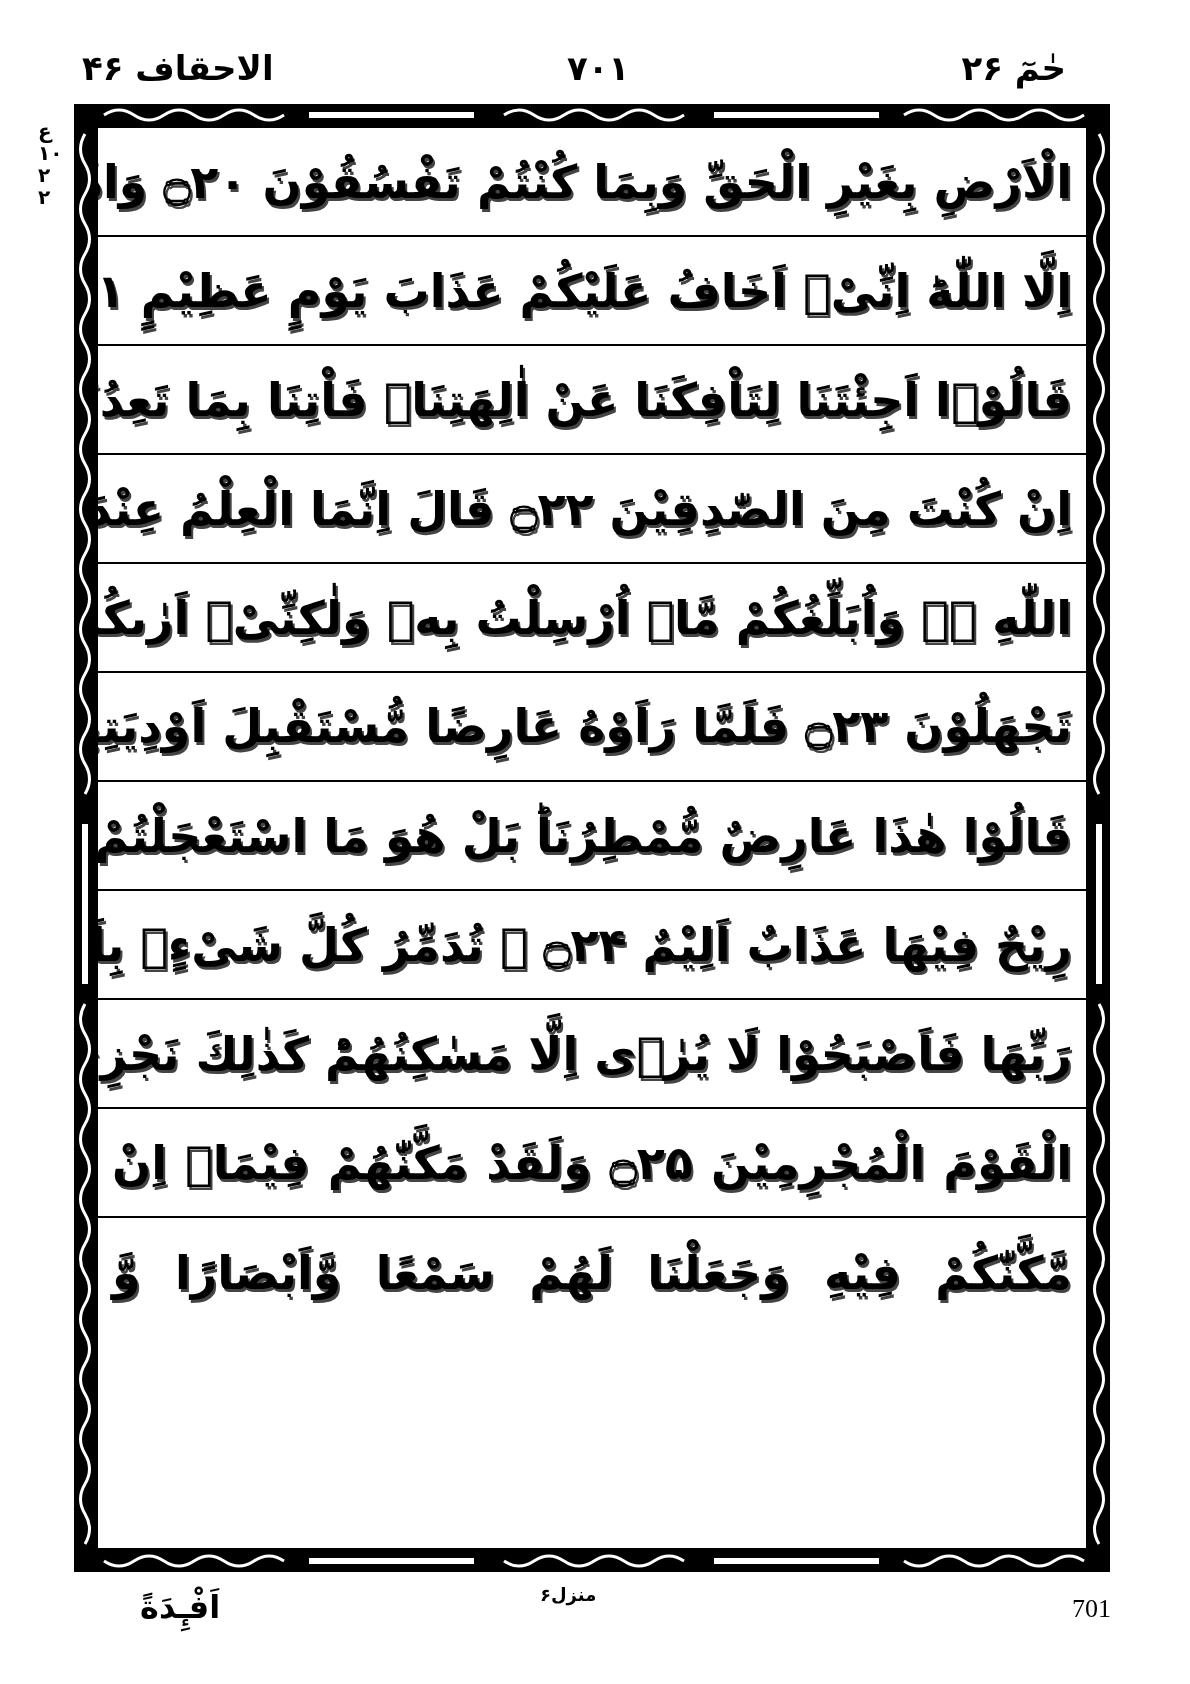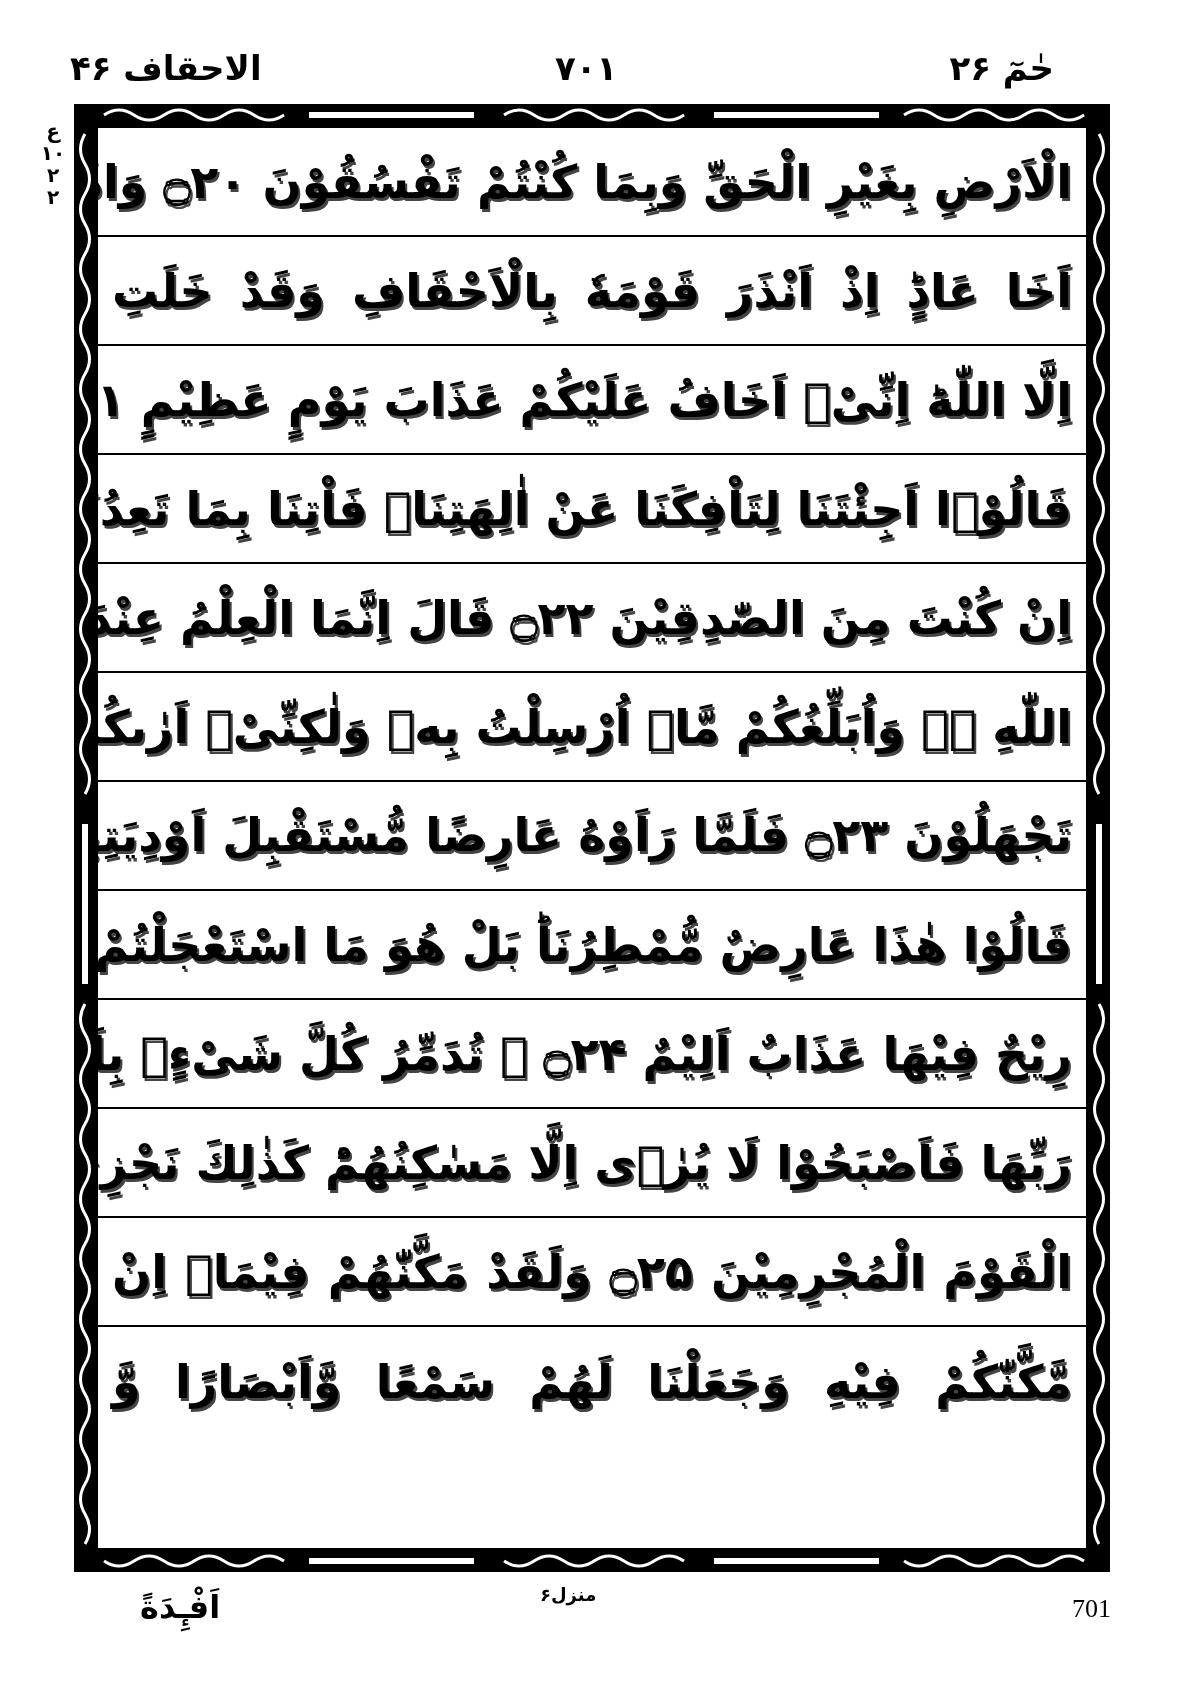--- a/index.html
+++ b/index.html
@@ -1,36 +1,36 @@
 <!DOCTYPE html>
 <html><head>
   <meta charset="utf-8">
   <style>
     html, body { margin: 0; padding: 0; background: #ffffff; }
     body {
       width: 1190px; height: 1684px; position: relative; overflow: hidden;
       font-family: "DejaVu Sans", sans-serif; color: #000;
     }
     .header {
-      position: absolute; left: 0; top: 48px; width: 1134px; height: 50px;
+      position: absolute; left: 12px; top: 48px; width: 1134px; height: 50px;
     }
     .hdr-left {
       position: absolute; left: 70px; top: 0; font-size: 34px; font-weight: bold;
       direction: rtl; white-space: nowrap;
     }
     .hdr-center {
       position: absolute; left: 555px; top: 0; font-size: 34px; font-weight: bold;
       direction: rtl;
     }
     .hdr-right {
       position: absolute; right: 80px; top: 0; font-size: 34px; font-weight: bold;
       direction: rtl; white-space: nowrap;
     }
     .side-ruku {
-      position: absolute; left: 38px; top: 120px; width: 30px; text-align: center;
+      position: absolute; left: 38px; top: 120px; width: 30px; text-align: left;
       font-size: 20px; line-height: 22px; font-weight: bold;
     }
     .frame {
       position: absolute; left: 74px; top: 104px; width: 1036px; height: 1468px;
       background: #000; box-sizing: border-box;
     }
     .ornament {
       position: absolute; left: 0; right: 0; height: 22px; overflow: hidden;
     }
     .ornament.top { top: 0; }
@@ -120,23 +120,20 @@
       <rect x="8" y="720" width="6" height="160" fill="#fff"></rect>
       <path d="M11 900 q9 15 0 30 t0 30 t0 30 t0 30 t0 30 t0 30 t0 30 t0 30 t0 30 t0 30 t0 30 t0 30 t0 30 t0 30 t0 30 t0 30 t0 30 t0 30" stroke="#fff" stroke-width="3" fill="none"></path>
     </svg>
   </div>
 
   <div class="inner">
     <div class="line">
         <span class="line-text">الْاَرْضِ بِغَيْرِ الْحَقِّ وَبِمَا كُنْتُمْ تَفْسُقُوْنَ ۝۲۰ وَاذْكُرْ</span>
       </div>
     <div class="line">
-        <span class="line-text">اَخَا عَادٍؕ اِذْ اَنْذَرَ قَوْمَهٗ بِالْاَحْقَافِ وَقَدْ خَلَتِ</span>
-      </div>
-    <div class="line">
         <span class="line-text">اِلَّا اللّٰهَؕ اِنِّیْۤ اَخَافُ عَلَيْكُمْ عَذَابَ يَوْمٍ عَظِيْمٍ ۝۲۱</span>
       </div>
     <div class="line">
         <span class="line-text">قَالُوْۤا اَجِئْتَنَا لِتَاْفِكَنَا عَنْ اٰلِهَتِنَاۚ فَاْتِنَا بِمَا تَعِدُنَاۤ</span>
       </div>
     <div class="line">
         <span class="line-text">اِنْ كُنْتَ مِنَ الصّٰدِقِيْنَ ۝۲۲ قَالَ اِنَّمَا الْعِلْمُ عِنْدَ</span>
       </div>
     <div class="line">
         <span class="line-text">اللّٰهِ ۖ٘ وَاُبَلِّغُكُمْ مَّاۤ اُرْسِلْتُ بِهٖ وَلٰكِنِّیْۤ اَرٰىكُمْ قَوْمًا</span>

